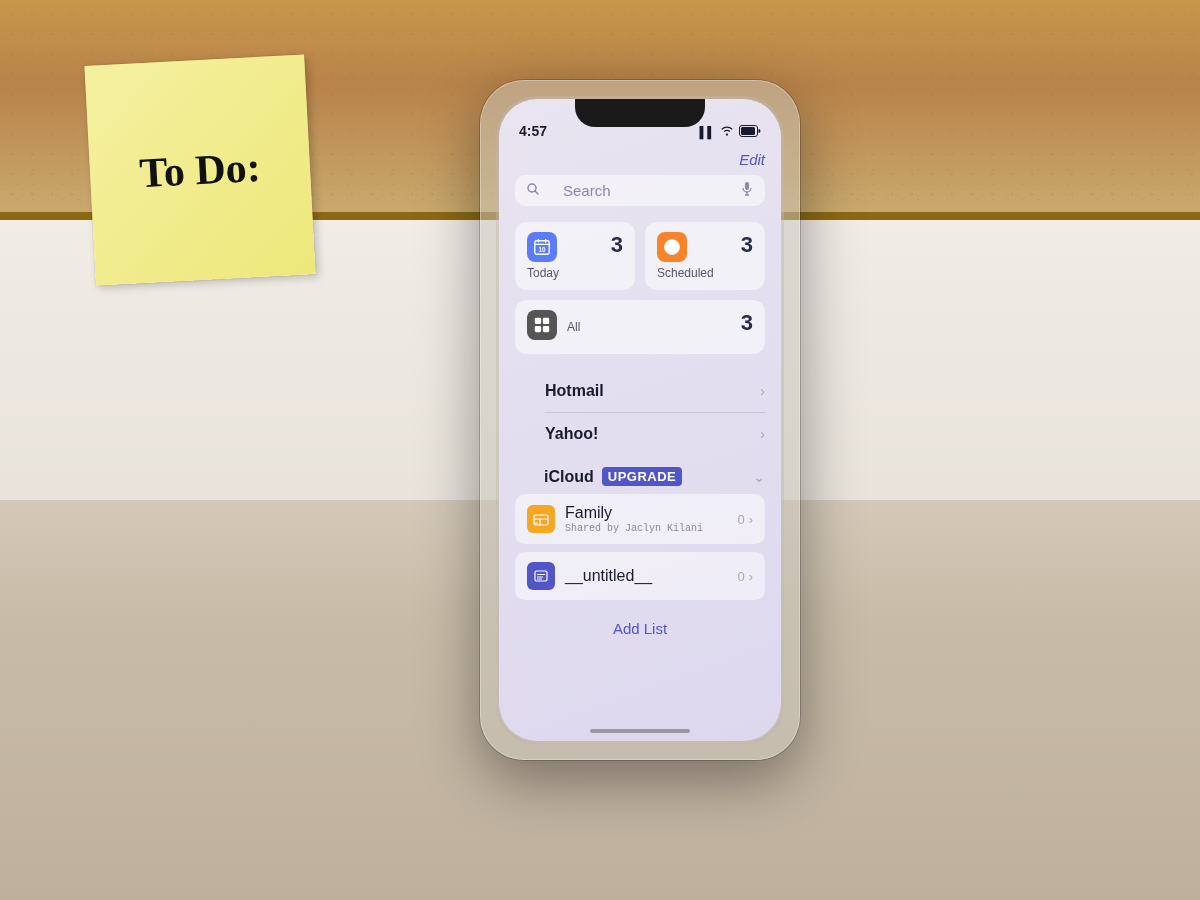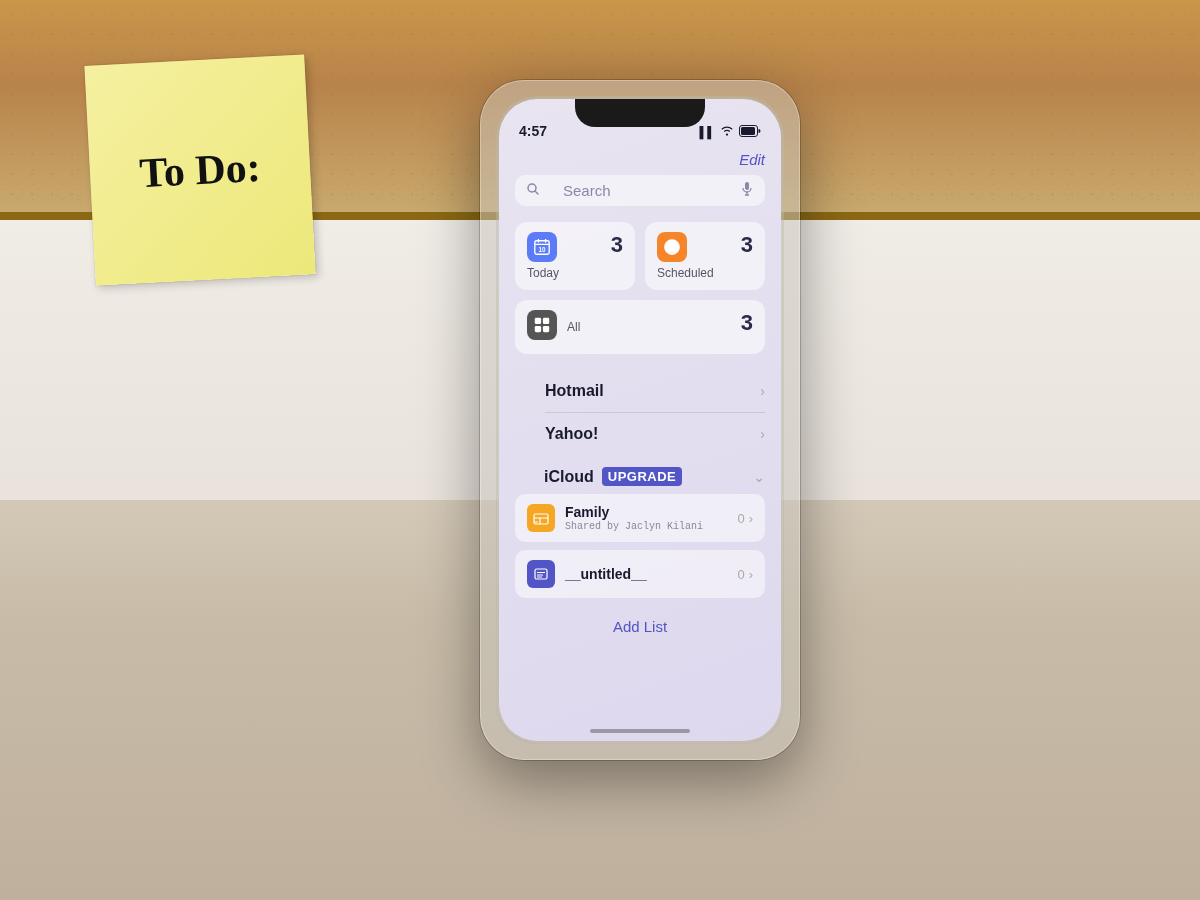--- a/index.html
+++ b/index.html
@@ -375,22 +375,22 @@
     }
 
     .icon-family { background: #f5a623; }
     .icon-untitled { background: #5255c5; }
 
     .list-item-info {
       flex: 1;
     }
 
     .list-item-name {
-      font-size: 14px;
-      font-weight: 700;
+      font-size: 16px;
+      font-weight: 400;
       color: #1a1a2e;
     }
 
     .list-item-sub {
       font-size: 10px;
       color: #888899;
       margin-top: 1px;
       font-family: Liberation Mono, monospace;
     }
 

